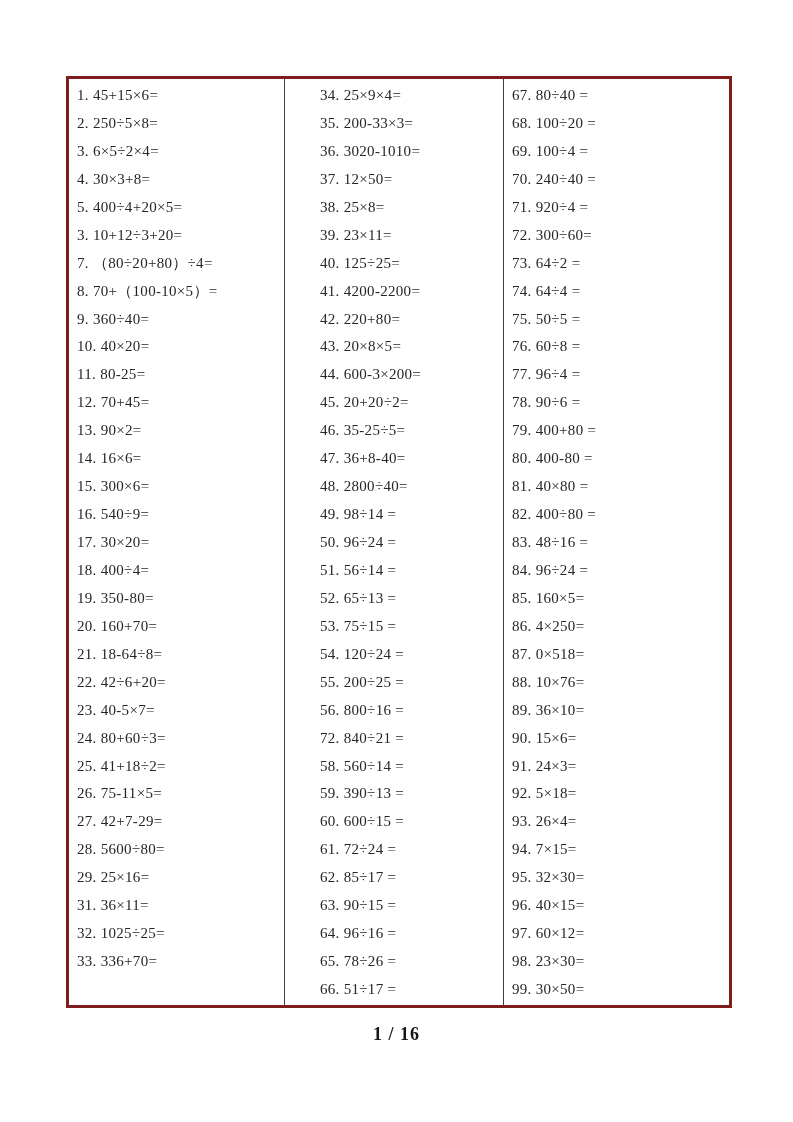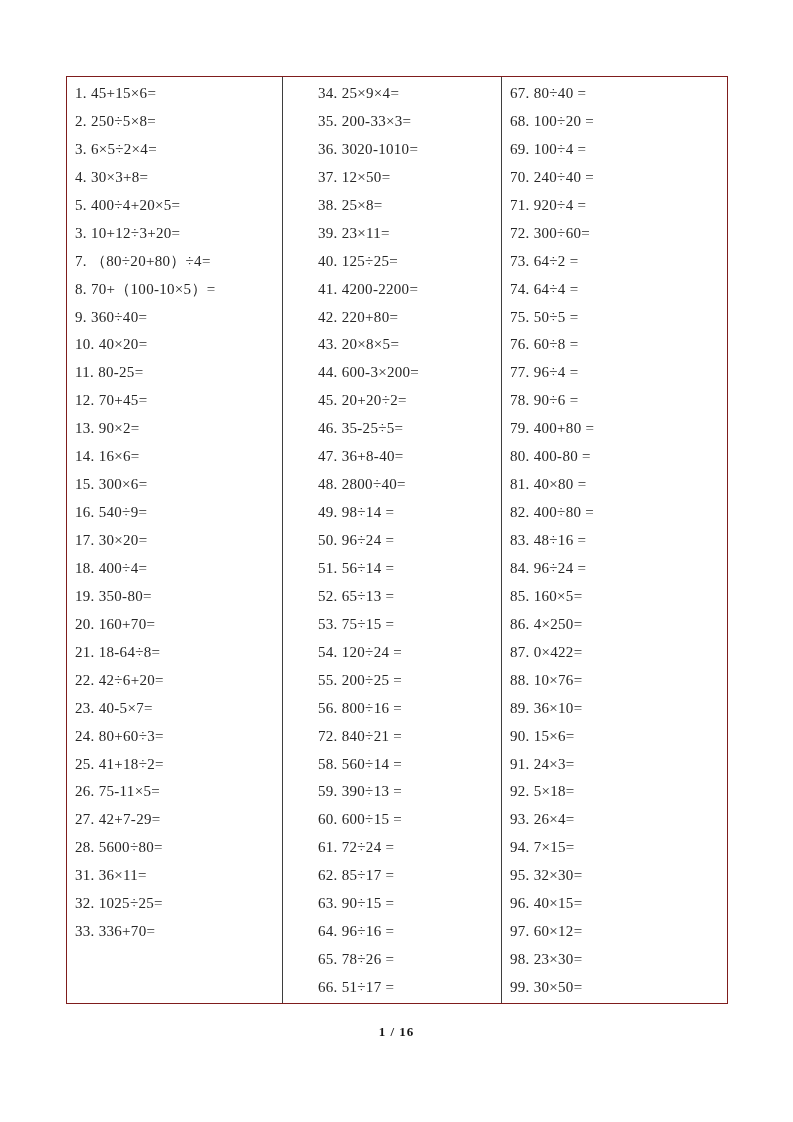--- a/index.html
+++ b/index.html
@@ -14,21 +14,21 @@
     background: #ffffff;
     font-family: "Liberation Serif", "DejaVu Serif", serif;
     overflow: hidden;
   }
   .worksheet-table {
     position: absolute;
     left: 66px;
     top: 76px;
     width: 660px;
     height: 926px;
-    border: 1px solid #7f1d1d;
+    border: 3px solid #7f1d1d;
     display: flex;
     box-sizing: content-box;
     background: #ffffff;
   }
   .col {
     height: 100%;
     box-sizing: border-box;
     padding-top: 3px;
     overflow: hidden;
   }
@@ -43,21 +43,21 @@
     color: #262626;
     white-space: nowrap;
     letter-spacing: 0.3px;
   }
   .footer {
     position: absolute;
     top: 1024px;
     left: 0;
     width: 100%;
     text-align: center;
-    font-size: 13px;
+    font-size: 18px;
     font-weight: bold;
     color: #161616;
     letter-spacing: 1px;
   }
 </style>
 </head>
 <body>
 
 <div class="page">
   <div class="worksheet-table" id="columns-container">
@@ -83,20 +83,21 @@
         <div class="problem">19. 350-80=</div>
         <div class="problem">20. 160+70=</div>
         <div class="problem">21. 18-64÷8=</div>
         <div class="problem">22. 42÷6+20=</div>
         <div class="problem">23. 40-5×7=</div>
         <div class="problem">24. 80+60÷3=</div>
         <div class="problem">25. 41+18÷2=</div>
         <div class="problem">26. 75-11×5=</div>
         <div class="problem">27. 42+7-29=</div>
         <div class="problem">28. 5600÷80=</div>
+        <div class="problem">29. 25×16=</div>
         <div class="problem">31. 36×11=</div>
         <div class="problem">32. 1025÷25=</div>
         <div class="problem">33. 336+70=</div>
       </div>
       <div class="col col-2">
         <div class="problem">34. 25×9×4=</div>
         <div class="problem">35. 200-33×3=</div>
         <div class="problem">36. 3020-1010=</div>
         <div class="problem">37. 12×50=</div>
         <div class="problem">38. 25×8=</div>
@@ -143,21 +144,21 @@
         <div class="problem">77. 96÷4 =</div>
         <div class="problem">78. 90÷6 =</div>
         <div class="problem">79. 400+80 =</div>
         <div class="problem">80. 400-80 =</div>
         <div class="problem">81. 40×80 =</div>
         <div class="problem">82. 400÷80 =</div>
         <div class="problem">83. 48÷16 =</div>
         <div class="problem">84. 96÷24 =</div>
         <div class="problem">85. 160×5=</div>
         <div class="problem">86. 4×250=</div>
-        <div class="problem">87. 0×422=</div>
+        <div class="problem">87. 0×518=</div>
         <div class="problem">88. 10×76=</div>
         <div class="problem">89. 36×10=</div>
         <div class="problem">90. 15×6=</div>
         <div class="problem">91. 24×3=</div>
         <div class="problem">92. 5×18=</div>
         <div class="problem">93. 26×4=</div>
         <div class="problem">94. 7×15=</div>
         <div class="problem">95. 32×30=</div>
         <div class="problem">96. 40×15=</div>
         <div class="problem">97. 60×12=</div>

